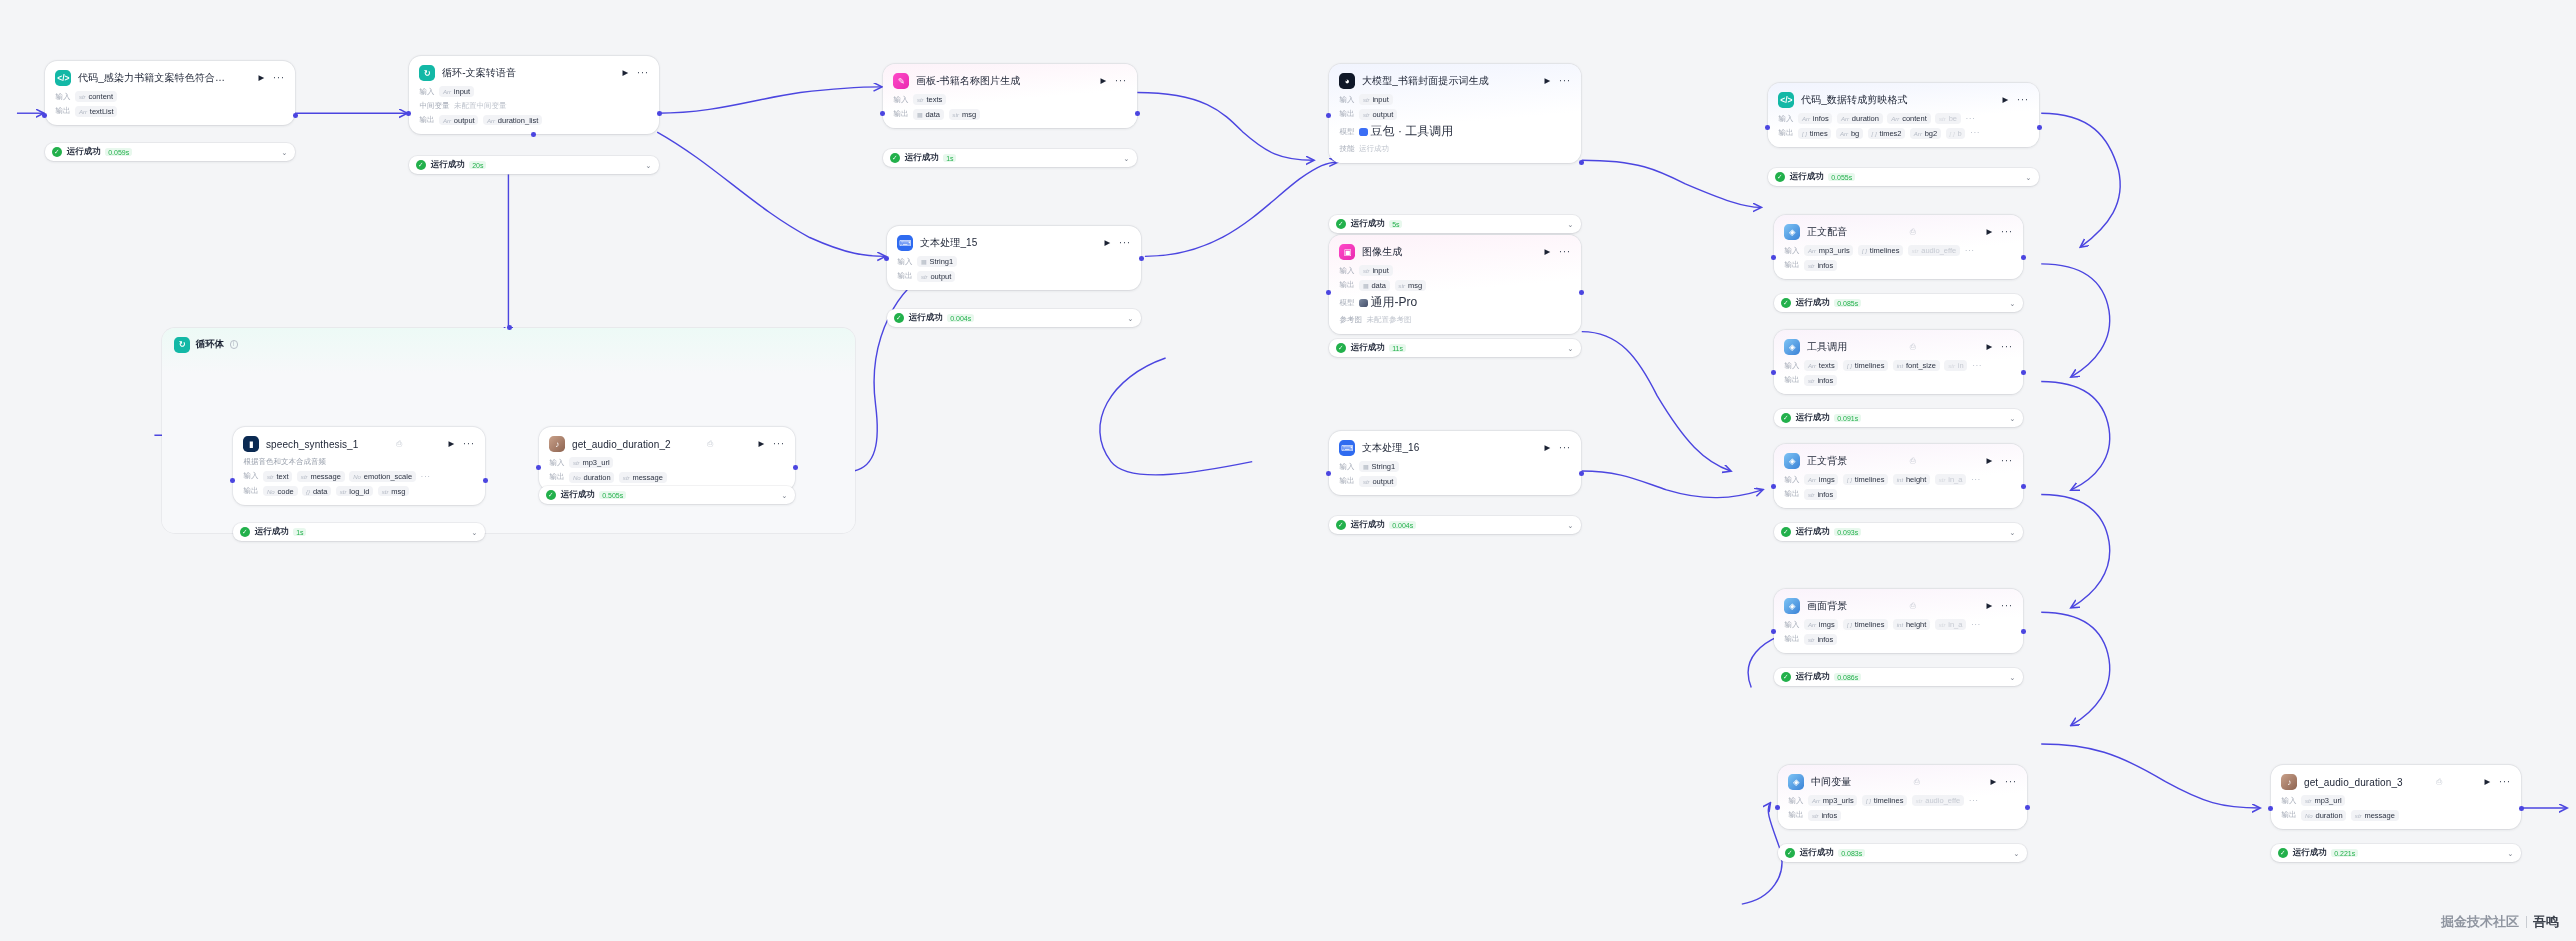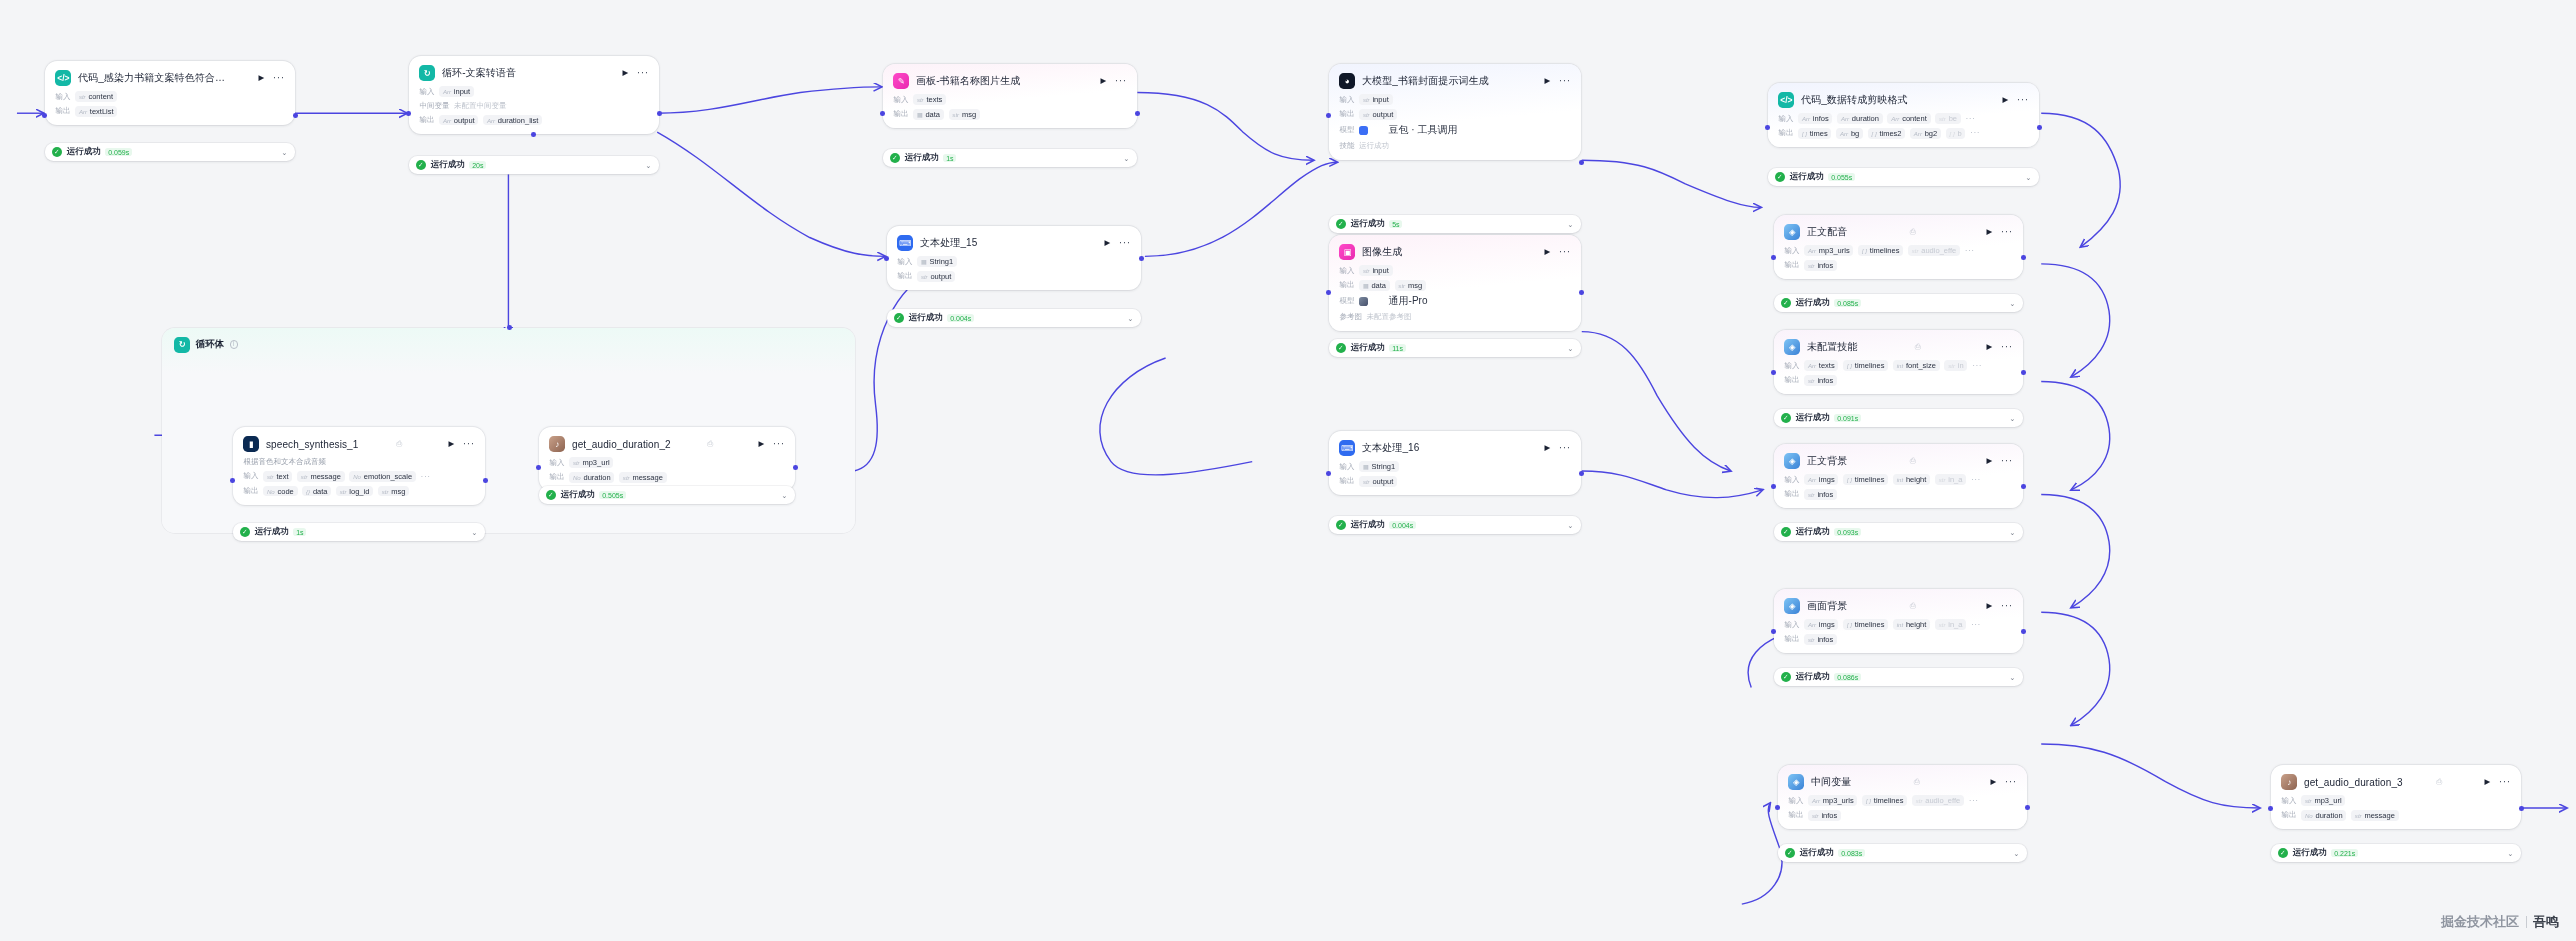--- a/index.html
+++ b/index.html
@@ -61,21 +61,21 @@
   .chip {
     display: inline-flex; align-items: center; gap: 2.8px;
     background: #f2f3f6; border-radius: 3.8px; padding: 0.9px 3.8px;
     font-size: 7.5px; color: #2b3242; white-space: nowrap; max-width: 100%;
   }
   .chip .t { color: #b3b9c4; font-size: 6.1px; font-style: italic; }
   .chip.fade { color: #c6cad2; justify-content: center; }
   .chip.fade .t { color: #d5d8de; }
   .more { font-size: 8.5px; color: #b6bcc7; letter-spacing: 0.5px; line-height: 5.6px; }
 
-  .n-model { display: flex; align-items: center; gap: 21px; font-size: 10px; color: #2b3242; justify-content: space-between; }
+  .n-model { display: flex; align-items: center; gap: 3px; font-size: 12px; color: #2b3242; justify-content: space-between; }
   .m-dot { width: 8.5px; height: 8.5px; border-radius: 2.8px; display: inline-block; }
 
   
   .status {
     position: absolute;
     background: #fff; border-radius: 8.5px;
     box-shadow: 0 0.9px 2.8px rgba(20,25,40,.10), 0 0 0 0.9px rgba(20,25,40,.045);
     height: 18px; display: flex; align-items: center; padding: 0 7.5px 0 6.6px; gap: 4.7px;
   }
   .st-check {
@@ -506,21 +506,21 @@
   <div class="status" style="left:1774px;top:294px;width:249px;">
     <span class="st-check">✓</span>
     <span class="st-text">运行成功</span>
     <span class="st-time">0.085s</span>
     <span class="st-caret">⌄</span>
   </div>
 
   <div class="node tinted-p" style="left:1774px;top:330px;width:249px;">
     <div class="n-head">
       <span class="n-icon ic-plugin">◈</span>
-      <span class="n-title">未配置技能</span>
+      <span class="n-title">工具调用</span>
       <span class="n-badge">⎙</span>
       <span style="flex:1 1 auto"></span>
       <span class="n-play">▶</span>
       <span class="n-dots">···</span>
     </div>
     <div class="n-row">
       <span class="n-label">输入</span>
       <span class="chip">
           <span class="t">Arr</span>
           <span>texts</span>

